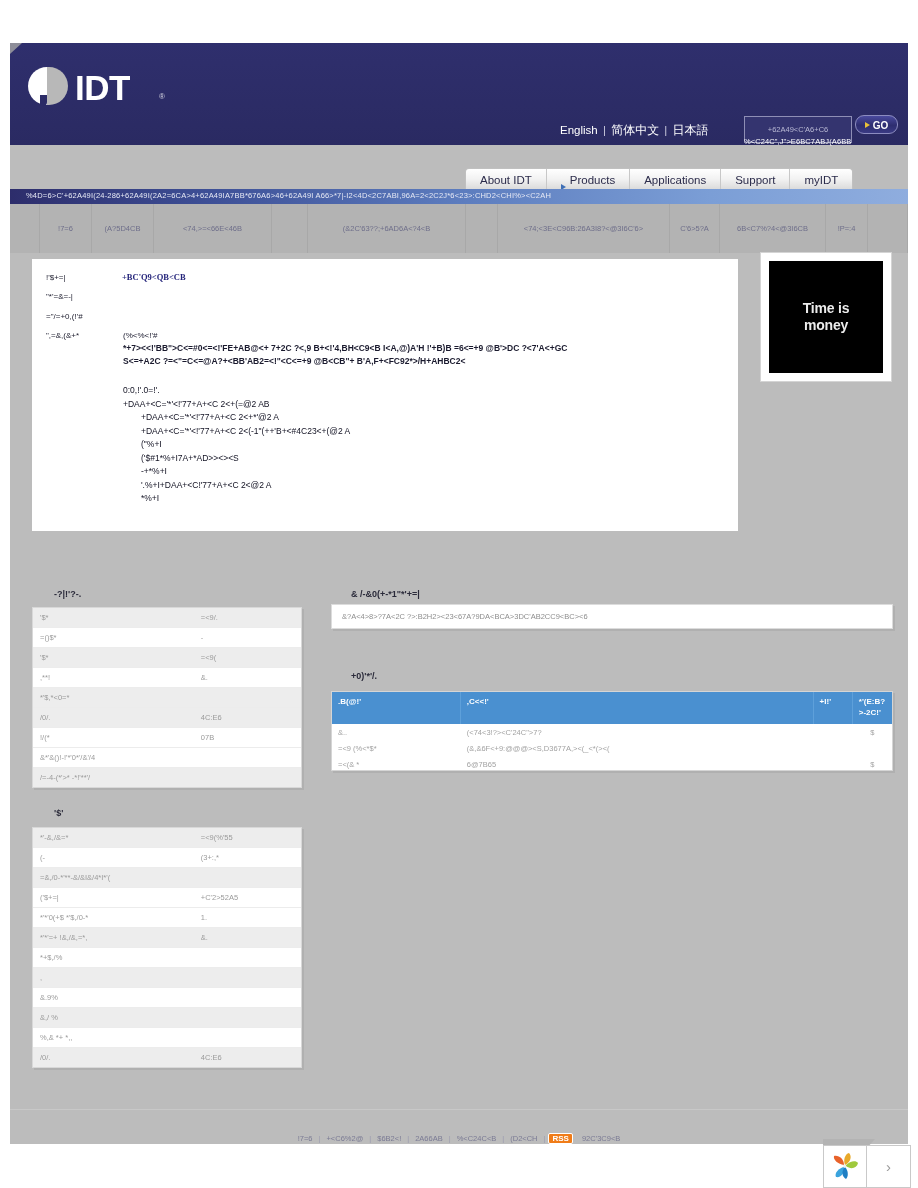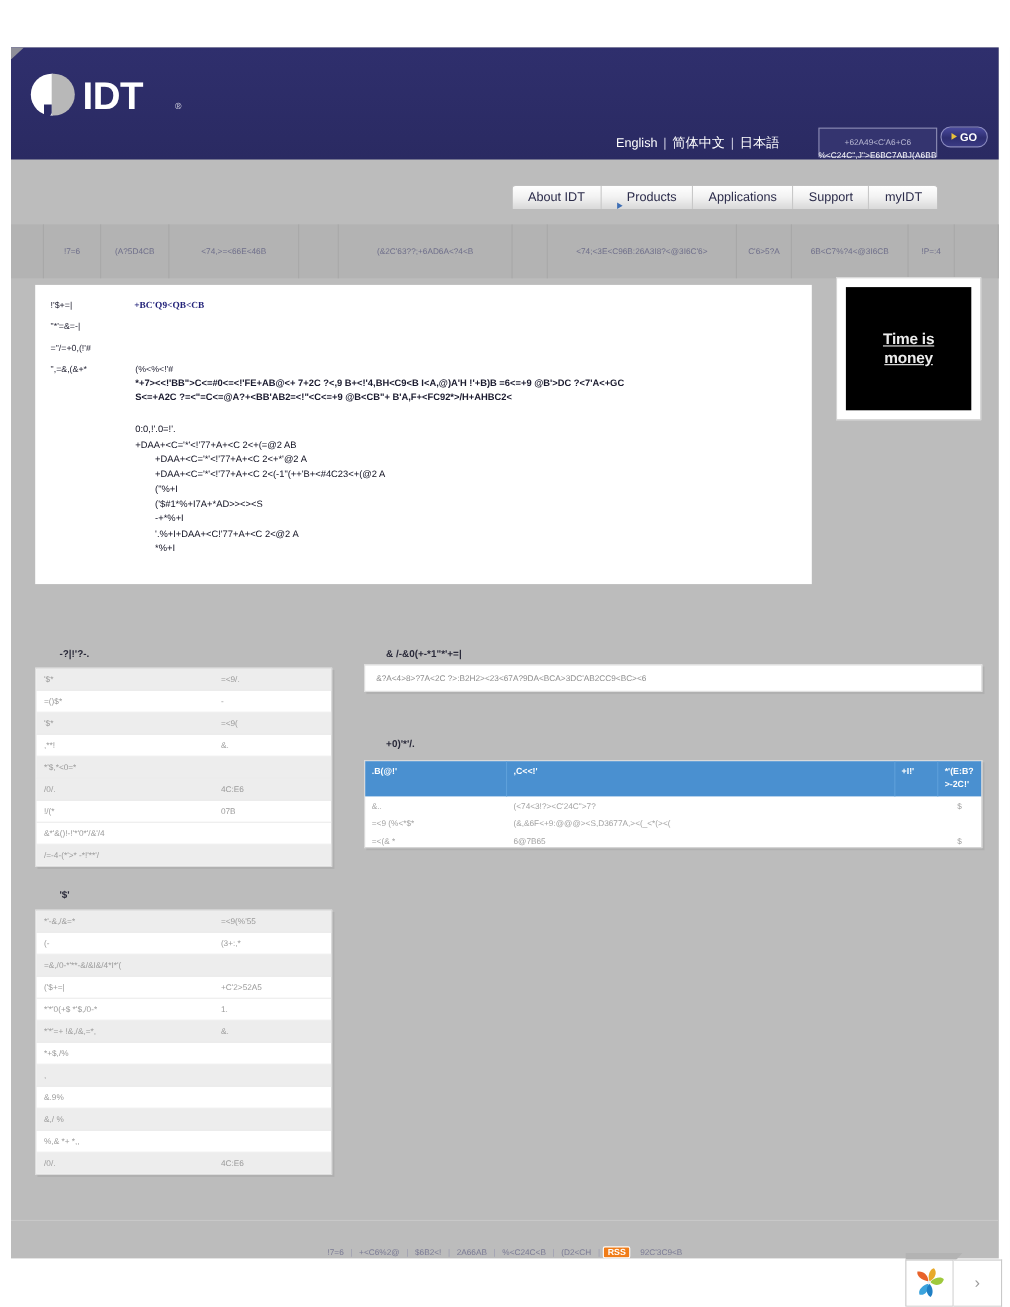--- a/index.html
+++ b/index.html
@@ -296,21 +296,20 @@
     align-items: center;
     justify-content: center;
   }
   .banner-text {
     color: #ececec;
     font-size: 14px;
     font-weight: bold;
     text-align: center;
     line-height: 17px;
     letter-spacing: -0.2px;
-    text-decoration: underline;
   }
 
   
   .sec-title {
     position: absolute;
     font-size: 9px;
     color: #2a2a3a;
     font-weight: bold;
     white-space: nowrap;
   }
@@ -521,20 +520,23 @@
         </div>
         <div class="nav-item">
           <span>Support</span>
         </div>
         <div class="nav-item">
           <span>myIDT</span>
         </div>
       </div>
     </div>
 
+    <div class="blue-strip">
+      <div class="gtext">%4D=6&gt;C'+62A49I(24-286+62A49I(2A2=6CA&gt;4+62A49IA7BB*676A6&gt;46+62A49I A66&gt;*7|-I2&lt;4D&lt;2C7ABI,96A=2&lt;2C2J*6&lt;23&gt;:CHD2&lt;CHI%&gt;&lt;C2AH</div>
+    </div>
 
     <div class="subnav" id="subnav">
         <div class="subnav-cell" style="width: 30px;">
           <span></span>
         </div>
         <div class="subnav-cell" style="width: 52px;">
           <span>!7=6</span>
         </div>
         <div class="subnav-cell" style="width: 62px;">
           <span>(A?5D4CB</span>

